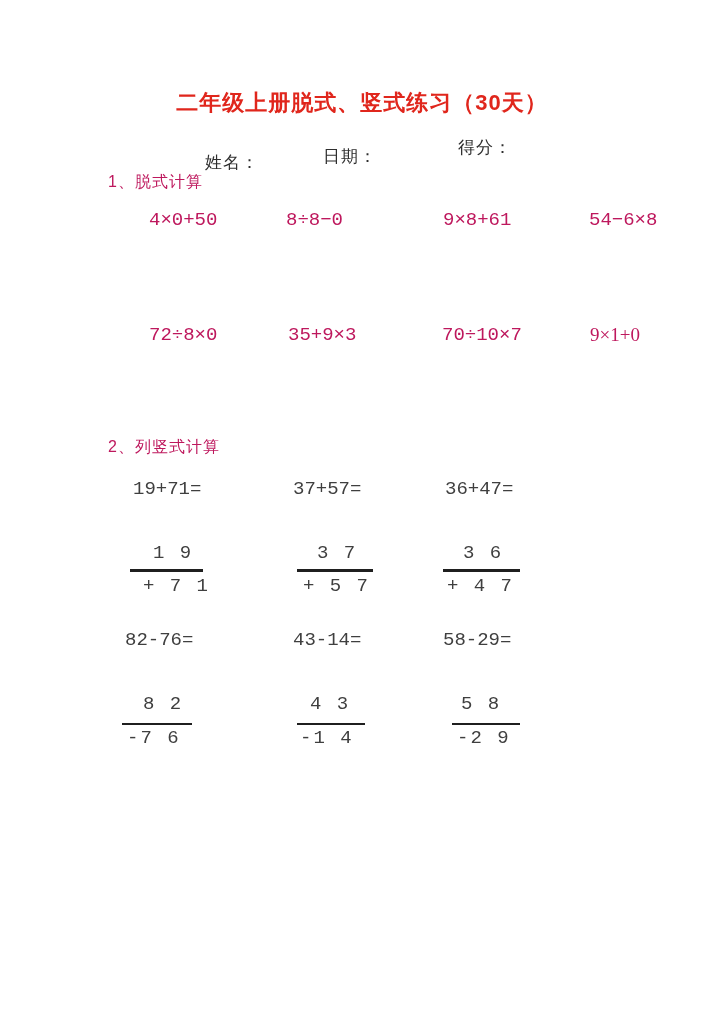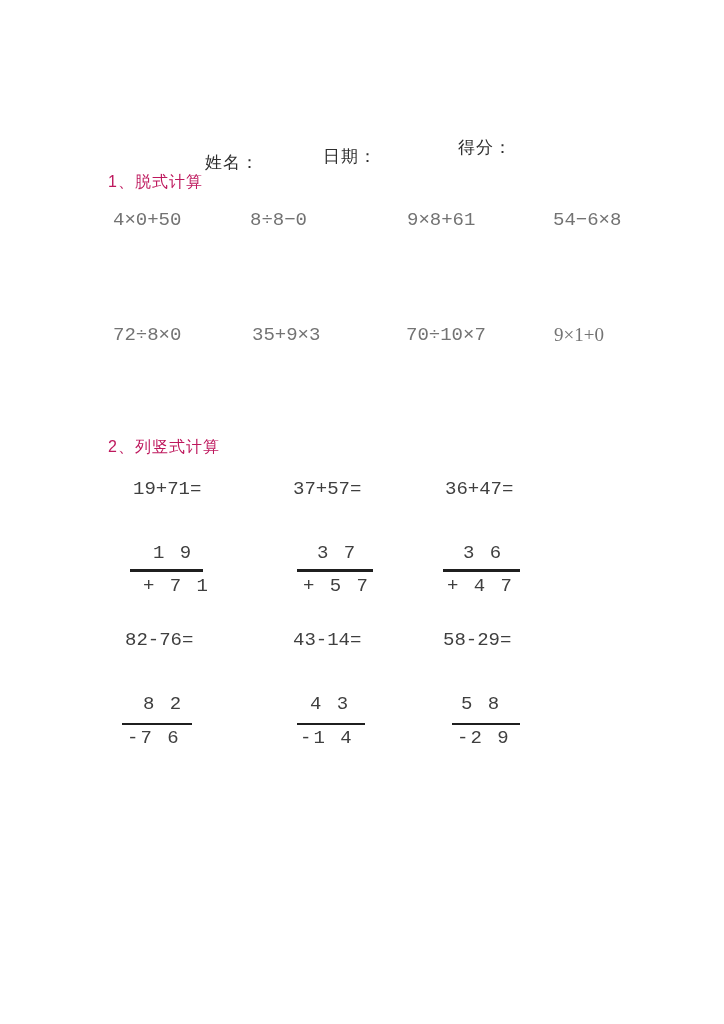--- a/index.html
+++ b/index.html
@@ -36,22 +36,23 @@
     color: #2e2e2e;
     letter-spacing: 1px;
   }
   .sec-heading {
     font-size: 16px;
     color: #be185d;
     letter-spacing: 1px;
   }
   .expr {
     font-size: 19px;
-    color: #737373;
+    color: #be185d;
     font-family: "Liberation Mono", "DejaVu Sans Mono", monospace;
+    margin-left: 36px;
   }
   .veq {
     font-size: 19px;
     color: #3f3f3f;
     font-family: "Liberation Mono", "DejaVu Sans Mono", monospace;
   }
   .vnum {
     font-size: 19px;
     color: #3f3f3f;
     font-family: "Liberation Mono", "DejaVu Sans Mono", monospace;
@@ -61,20 +62,21 @@
   .vline {
     position: absolute;
     background: #1f1f1f;
   }
 </style>
 </head>
 <body>
 
 <div class="page">
 
+  <div class="title">二年级上册脱式、竖式练习（30天）</div>
 
   <span class="abs meta" style="left:205px; top:139px;margin-top:15px;">姓名：</span>
   <span class="abs meta" style="left:323px; top:148px;">日期：</span>
   <span class="abs meta" style="left:458px; top:139px;">得分：</span>
 
   <span class="abs sec-heading" style="left:108px; top:173px;">1、脱式计算</span>
 
   <span class="abs expr" style="left:113px; top:210px;">4×0+50</span>
   <span class="abs expr" style="left:250px; top:210px;">8÷8−0</span>
   <span class="abs expr" style="left:407px; top:210px;">9×8+61</span>

